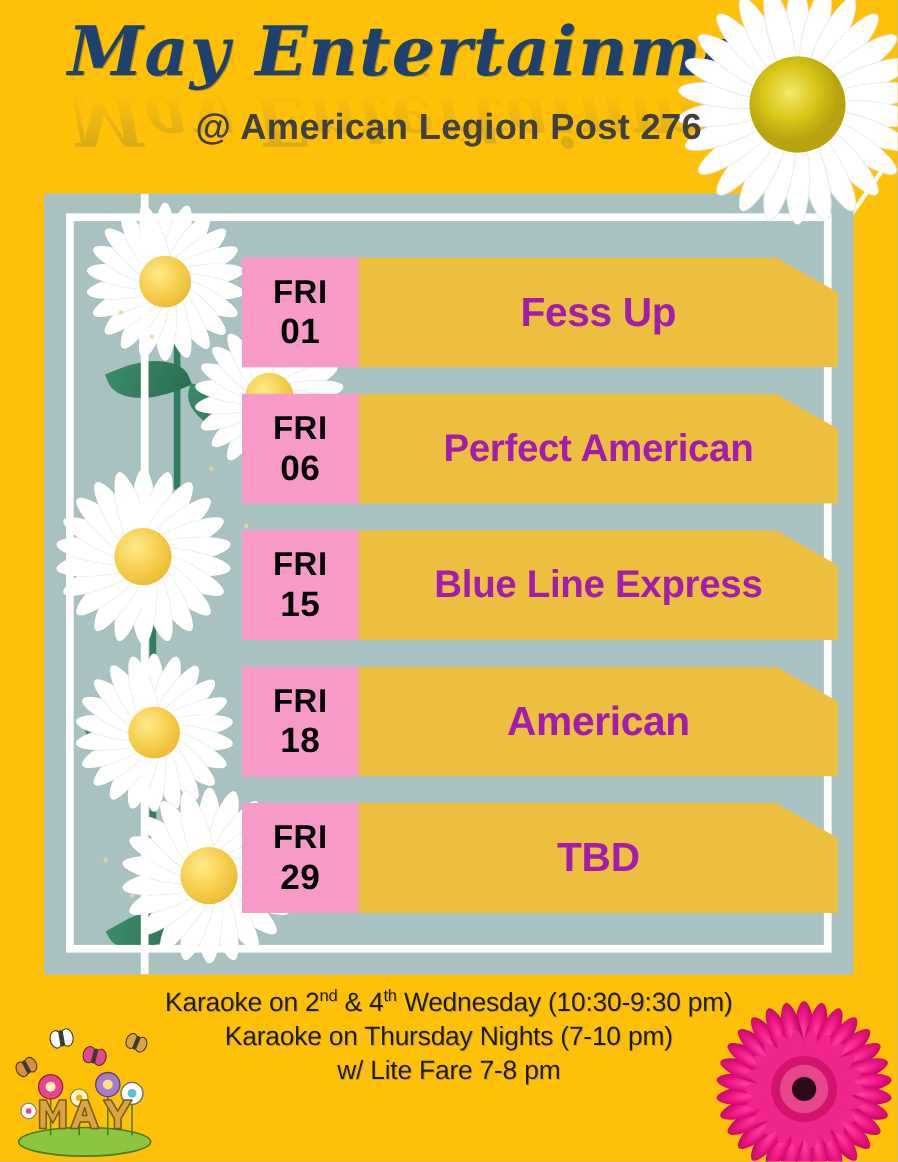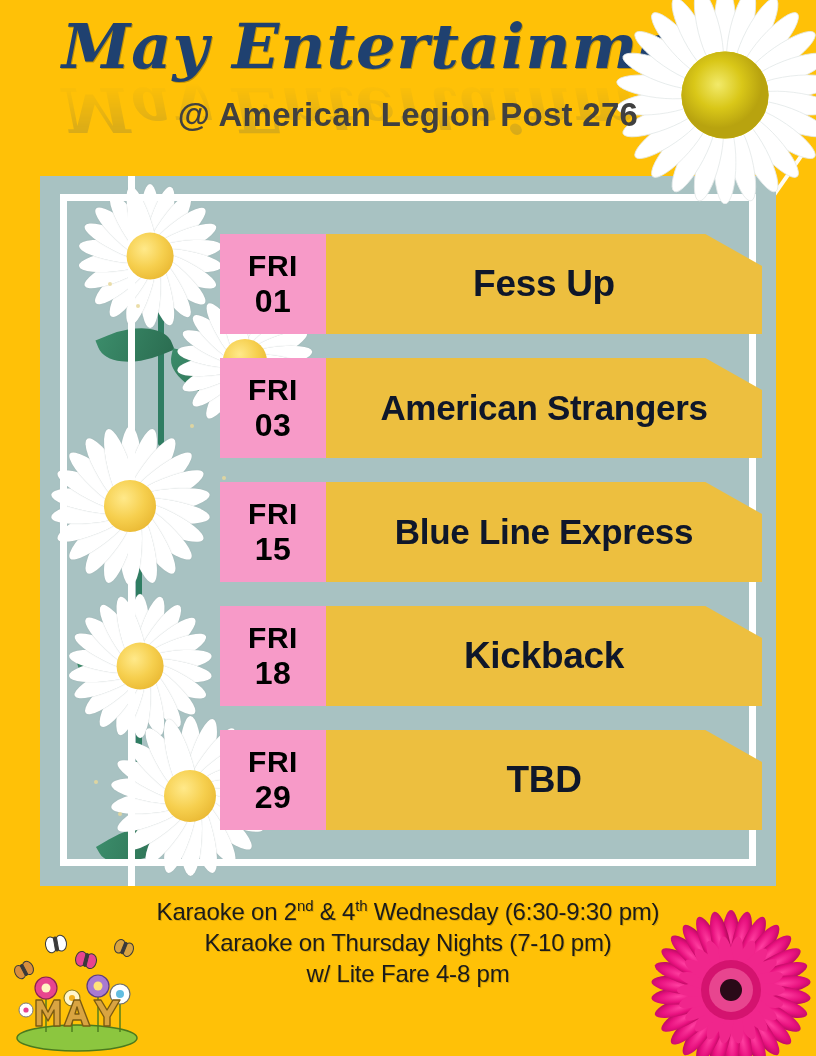--- a/index.html
+++ b/index.html
@@ -133,21 +133,21 @@
   .date-chip .dow{ font-size:30px; font-weight:bold; line-height:34px; letter-spacing:.5px;}
   .date-chip .dnum{ font-size:32px; font-weight:bold; line-height:36px; letter-spacing:.5px;}
   .band{
     position:absolute; left:106px; top:0;
     width:436px; height:100px;
     background:#edbf3f;
     clip-path:polygon(0 0, 87% 0, 100% 32%, 100% 100%, 0 100%);
     display:flex; align-items:center; justify-content:center;
   }
   .band span{
-    font-size:37px; font-weight:bold; color:#0f172a;
+    font-size:37px; font-weight:bold; color:#a21caf;
     letter-spacing:-.3px; 
     padding:0 14px; white-space:nowrap;
   }
   .band.long span{ font-size:35px; }
 
   
   .footer{
     position:absolute; left:0; top:890px; width:816px; height:166px; z-index:5;
   }
   .foot-line{
@@ -379,66 +379,66 @@
         <div class="dnum">01</div>
       </div>
       <div class="band">
         <span>Fess Up</span>
       </div>
     </div>
 
     <div class="row" style="top:182px;">
       <div class="date-chip">
         <div class="dow">FRI</div>
-        <div class="dnum">03</div>
+        <div class="dnum">06</div>
       </div>
       <div class="band long">
-        <span>American Strangers</span>
+        <span>Perfect American</span>
       </div>
     </div>
 
     <div class="row" style="top:306px;">
       <div class="date-chip">
         <div class="dow">FRI</div>
         <div class="dnum">15</div>
       </div>
       <div class="band long">
         <span>Blue Line Express</span>
       </div>
     </div>
 
     <div class="row" style="top:430px;">
       <div class="date-chip">
         <div class="dow">FRI</div>
         <div class="dnum">18</div>
       </div>
       <div class="band">
-        <span>Kickback</span>
+        <span>American</span>
       </div>
     </div>
 
     <div class="row" style="top:554px;">
       <div class="date-chip">
         <div class="dow">FRI</div>
         <div class="dnum">29</div>
       </div>
       <div class="band">
         <span>TBD</span>
       </div>
     </div>
 
   </div>
 </div>
 
 <div class="footer">
   <div class="foot-line">
-    <span>Karaoke on 2</span><sup>nd</sup><span> &amp; 4</span><sup>th</sup><span> Wednesday (6:30-9:30 pm)</span>
+    <span>Karaoke on 2</span><sup>nd</sup><span> &amp; 4</span><sup>th</sup><span> Wednesday (10:30-9:30 pm)</span>
   </div>
   <div class="foot-line">Karaoke on Thursday Nights (7-10 pm)</div>
-  <div class="foot-line">w/ Lite Fare 4-8 pm</div>
+  <div class="foot-line">w/ Lite Fare 7-8 pm</div>
 </div>
 
 <svg class="may-art" viewBox="0 0 150 130">
   <ellipse cx="75" cy="116" rx="60" ry="13" fill="#8cc63f" stroke="#4a7a1e" stroke-width="1.5"></ellipse>
   <g stroke="#4a7a1e" stroke-width="1.4" fill="none">
     <path d="M44 110 L44 72"></path>
       <path d="M70 110 L70 80"></path>
       <path d="M96 110 L96 70"></path>
       <path d="M118 110 L118 78"></path>
   </g>

